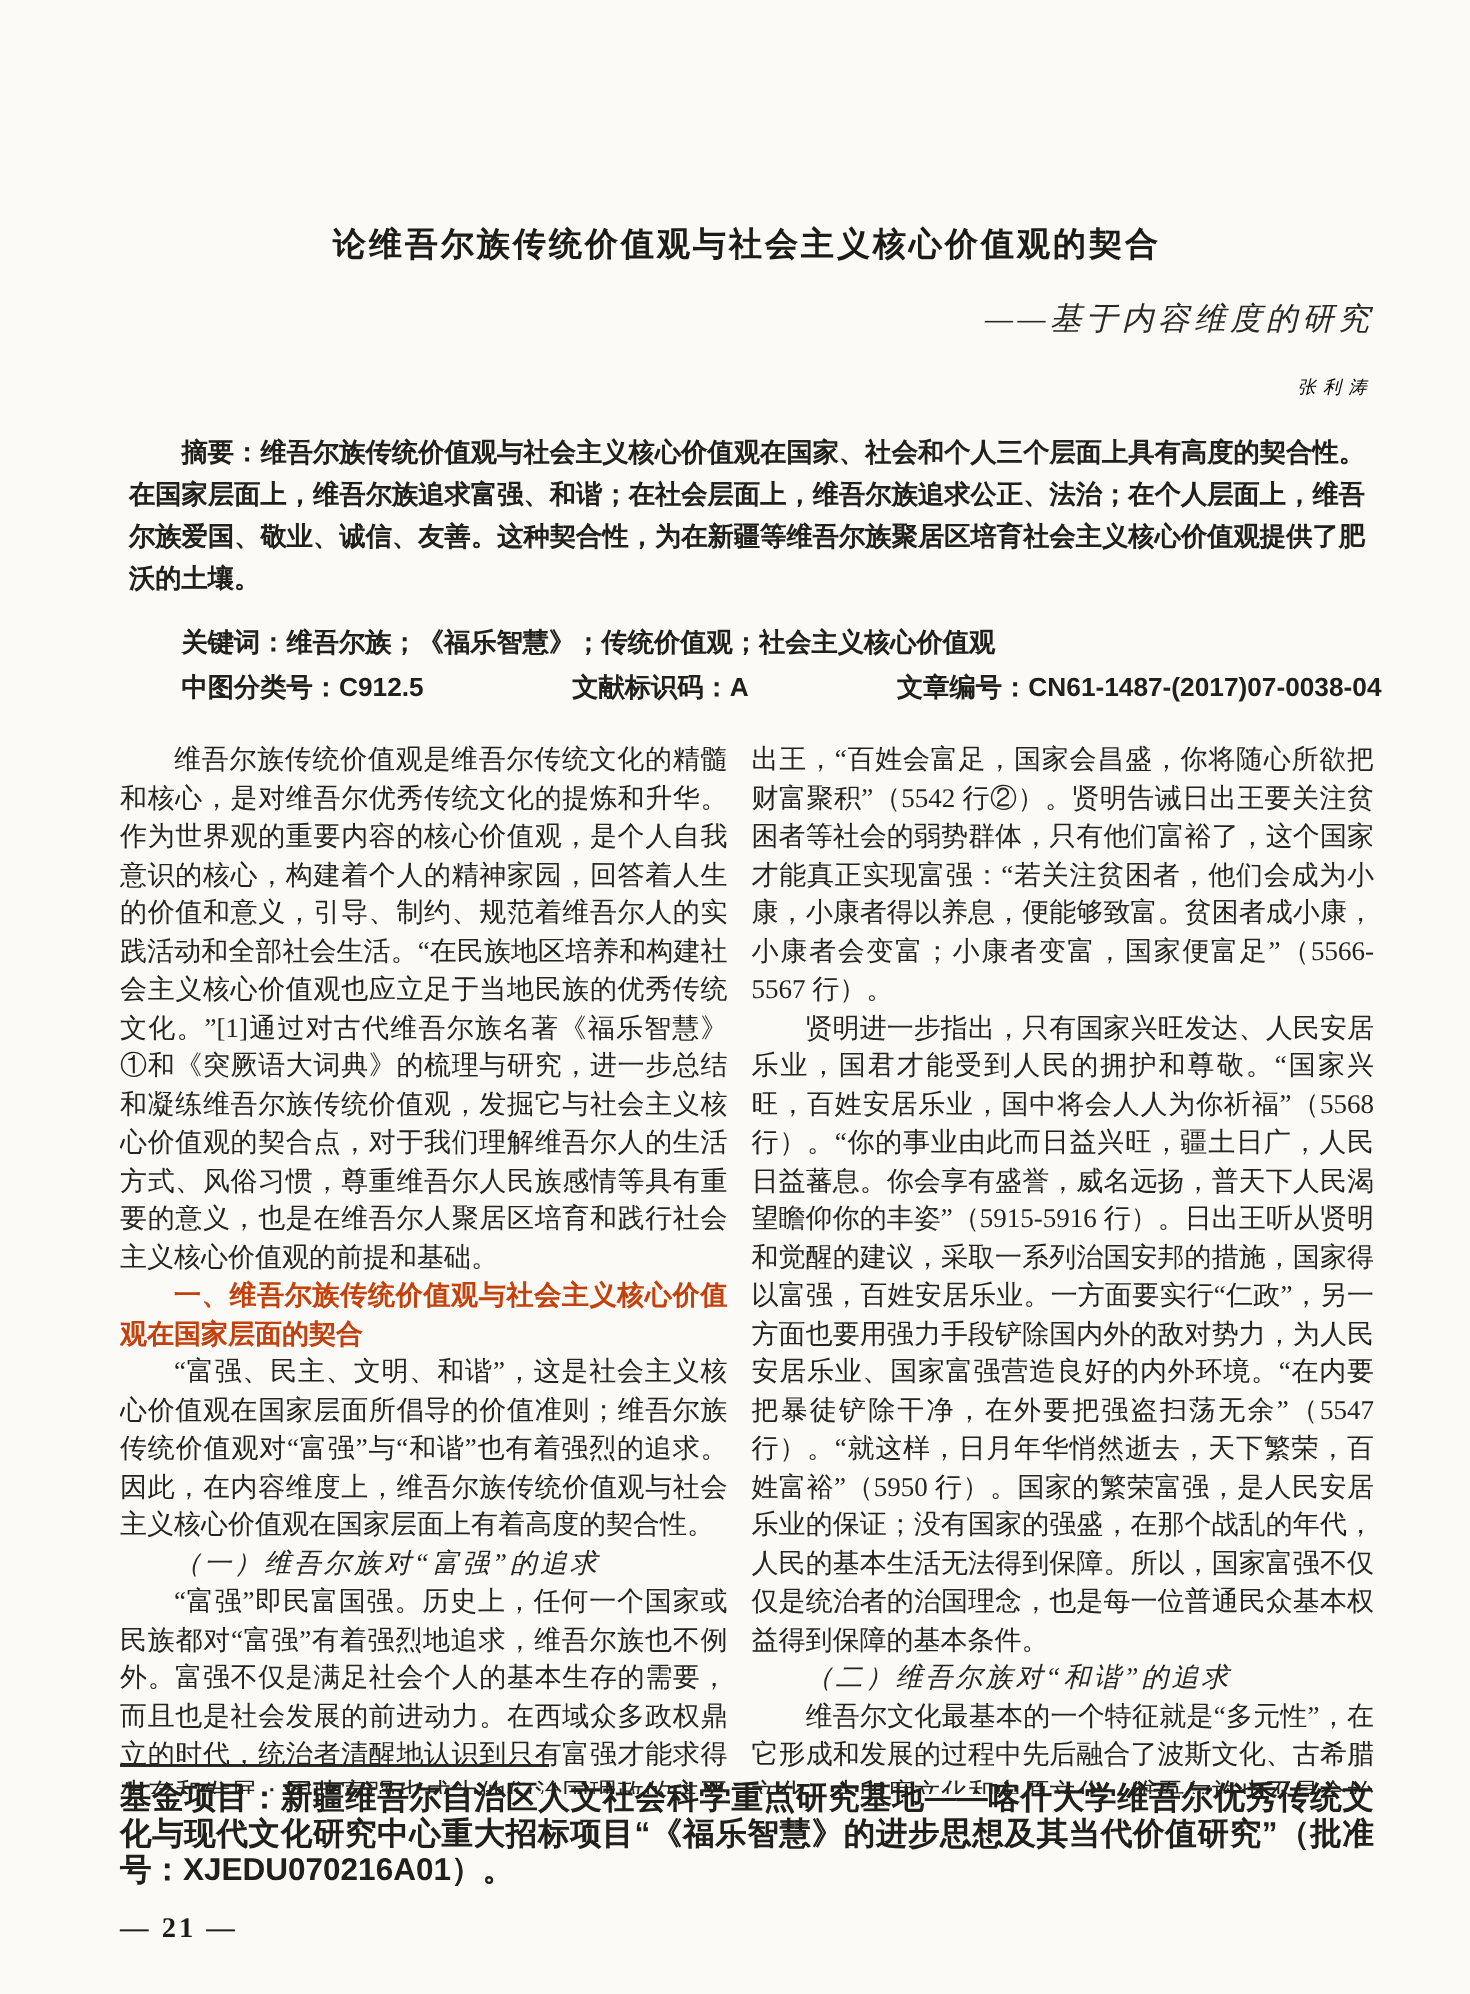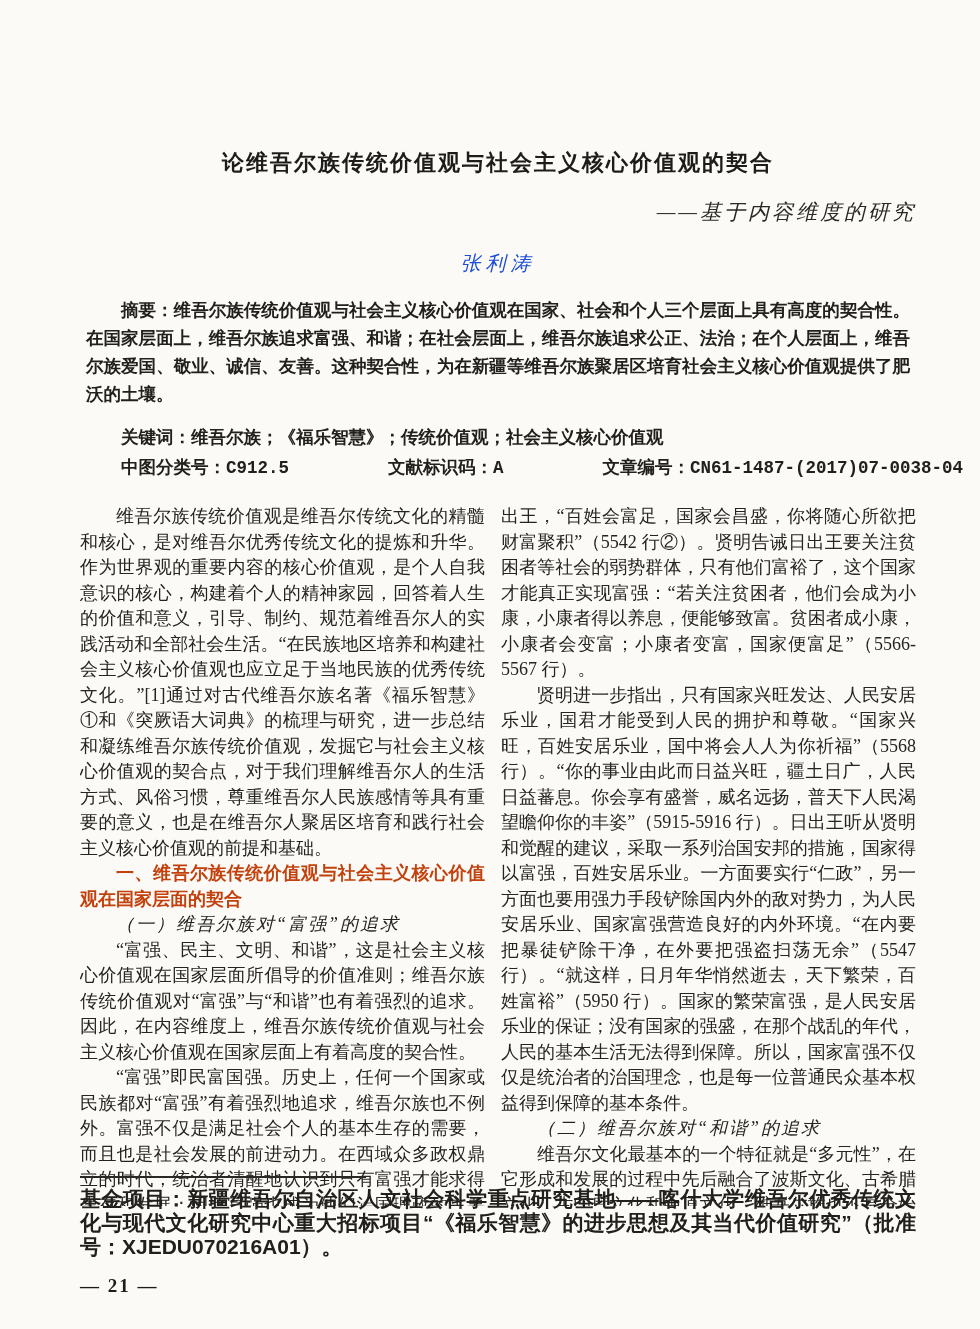--- a/index.html
+++ b/index.html
@@ -22,26 +22,26 @@
     text-align:center;color:#1e1c18;
     margin:0 0 20px 0;
   }
   .subtitle{
     font-family:"Liberation Serif","DejaVu Serif",serif;
     font-style:italic;font-size:21px;letter-spacing:3px;
     text-align:right;color:#2a2824;
     margin:0 0 24px 0;
   }
   .author{
-    font-size:20px;letter-spacing:5px;text-align:center;
-    font-style:italic;color:#1d4ed8;
+    font-size:12px;letter-spacing:5px;text-align:right;
+    font-style:italic;color:#000000;
     margin:0 0 20px 0;
   }
   .abstract-block{
-    font-family:Liberation Mono, monospace;
+    font-family:Liberation Sans, sans-serif;
     font-weight:bold;font-size:17.5px;line-height:28px;
     text-align:justify;color:#22201c;
     margin:0 6px 0 6px;
   }
   .abstract-text{text-indent:2em;margin:0;}
   .keywords{text-indent:2em;margin:15px 0 0 0;}
   .clc-line{
     display:flex;gap:99px;
     padding-left:2em;margin:2px 0 0 0;
     white-space:nowrap;
@@ -103,22 +103,22 @@
       <span>中图分类号：C912.5</span>
       <span>文献标识码：A</span>
       <span>文章编号：CN61-1487-(2017)07-0038-04</span>
     </div>
   </div>
 
   <div class="columns">
     <div class="col col-left">
         <p class="blk para">维吾尔族传统价值观是维吾尔传统文化的精髓和核心，是对维吾尔优秀传统文化的提炼和升华。作为世界观的重要内容的核心价值观，是个人自我意识的核心，构建着个人的精神家园，回答着人生的价值和意义，引导、制约、规范着维吾尔人的实践活动和全部社会生活。“在民族地区培养和构建社会主义核心价值观也应立足于当地民族的优秀传统文化。”[1]通过对古代维吾尔族名著《福乐智慧》①和《突厥语大词典》的梳理与研究，进一步总结和凝练维吾尔族传统价值观，发掘它与社会主义核心价值观的契合点，对于我们理解维吾尔人的生活方式、风俗习惯，尊重维吾尔人民族感情等具有重要的意义，也是在维吾尔人聚居区培育和践行社会主义核心价值观的前提和基础。</p>
         <p class="blk heading">一、维吾尔族传统价值观与社会主义核心价值观在国家层面的契合</p>
+        <p class="blk para">“富强、民主、文明、和谐”，这是社会主义核心价值观在国家层面所倡导的价值准则；维吾尔族传统价值观对“富强”与“和谐”也有着强烈的追求。因此，在内容维度上，维吾尔族传统价值观与社会主义核心价值观在国家层面上有着高度的契合性。</p>
         <p class="blk subheading">（一）维吾尔族对“富强”的追求</p>
-        <p class="blk para">“富强、民主、文明、和谐”，这是社会主义核心价值观在国家层面所倡导的价值准则；维吾尔族传统价值观对“富强”与“和谐”也有着强烈的追求。因此，在内容维度上，维吾尔族传统价值观与社会主义核心价值观在国家层面上有着高度的契合性。</p>
         <p class="blk para">“富强”即民富国强。历史上，任何一个国家或民族都对“富强”有着强烈地追求，维吾尔族也不例外。富强不仅是满足社会个人的基本生存的需要，而且也是社会发展的前进动力。在西域众多政权鼎立的时代，统治者清醒地认识到只有富强才能求得生存和发展；因此富强也成为他们治国理政的主要价值目标。生活在喀喇汗王朝时期的优素甫·哈斯·哈吉甫在《福乐智慧》一书中，详细阐述了富强对一个国家的重要性。大臣贤明告诉日</p>
       </div>
     <div class="col col-right">
         <p class="blk cont">出王，“百姓会富足，国家会昌盛，你将随心所欲把财富聚积”（5542 行②）。贤明告诫日出王要关注贫困者等社会的弱势群体，只有他们富裕了，这个国家才能真正实现富强：“若关注贫困者，他们会成为小康，小康者得以养息，便能够致富。贫困者成小康，小康者会变富；小康者变富，国家便富足”（5566-5567 行）。</p>
         <p class="blk para">贤明进一步指出，只有国家兴旺发达、人民安居乐业，国君才能受到人民的拥护和尊敬。“国家兴旺，百姓安居乐业，国中将会人人为你祈福”（5568 行）。“你的事业由此而日益兴旺，疆土日广，人民日益蕃息。你会享有盛誉，威名远扬，普天下人民渴望瞻仰你的丰姿”（5915-5916 行）。日出王听从贤明和觉醒的建议，采取一系列治国安邦的措施，国家得以富强，百姓安居乐业。一方面要实行“仁政”，另一方面也要用强力手段铲除国内外的敌对势力，为人民安居乐业、国家富强营造良好的内外环境。“在内要把暴徒铲除干净，在外要把强盗扫荡无余”（5547 行）。“就这样，日月年华悄然逝去，天下繁荣，百姓富裕”（5950 行）。国家的繁荣富强，是人民安居乐业的保证；没有国家的强盛，在那个战乱的年代，人民的基本生活无法得到保障。所以，国家富强不仅仅是统治者的治国理念，也是每一位普通民众基本权益得到保障的基本条件。</p>
         <p class="blk subheading">（二）维吾尔族对“和谐”的追求</p>
         <p class="blk para">维吾尔文化最基本的一个特征就是“多元性”，在它形成和发展的过程中先后融合了波斯文化、古希腊文化、古印度文化和中原文化。维吾尔族也不是全始全终只信仰一种宗教（伊斯兰教）的民族，在历史上，萨满教、祆教、景教、摩尼教等宗教在维吾尔族的形成发展过程中曾起到非常重要的作用，直到 15 世纪伊斯兰教才真正地融</p>
       </div>
   </div>
 

